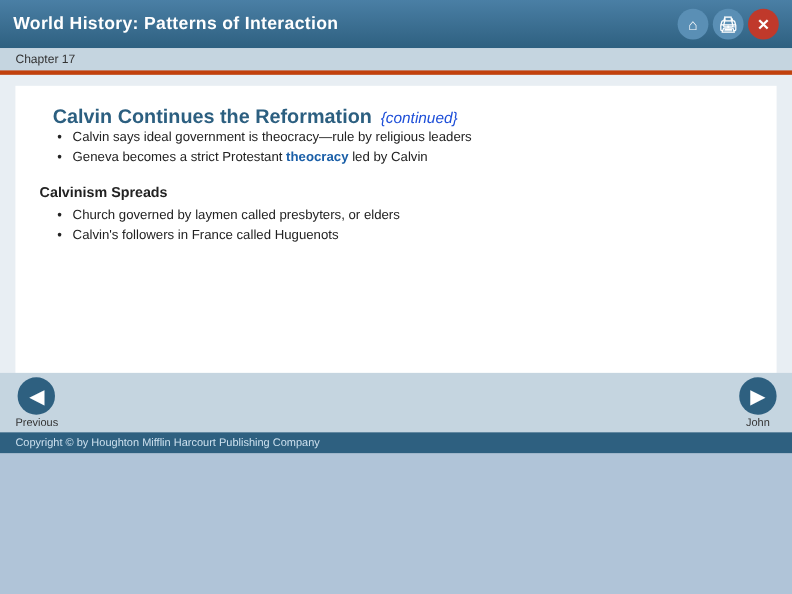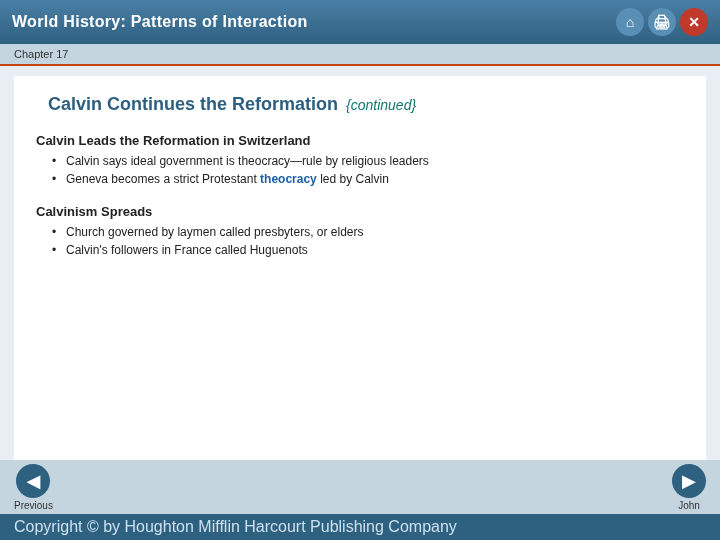--- a/index.html
+++ b/index.html
@@ -5,21 +5,21 @@
     * { margin: 0; padding: 0; box-sizing: border-box; }
     body {
       width: 720px;
       height: 540px;
       font-family: Arial, sans-serif;
       background: #b0c4d8;
       overflow: hidden;
     }
     .window {
       width: 720px;
-      height: 540px;
+      height: 412px;
       display: flex;
       flex-direction: column;
     }
     .title-bar {
       background: linear-gradient(180deg, #4a7fa5 0%, #2e6080 100%);
       padding: 8px 12px;
       display: flex;
       align-items: center;
       justify-content: space-between;
       min-height: 42px;
@@ -54,40 +54,40 @@
       flex: 1;
       background: #e8eef3;
       display: flex;
       flex-direction: column;
     }
     .chapter-bar {
       background: #c5d5e0;
       padding: 4px 14px;
       font-size: 11px;
       color: #333;
-      border-bottom: 2px solid #c2410c;
+      border-bottom: 4px solid #c2410c;
     }
     .main-content {
       flex: 1;
       background: white;
       margin: 10px 14px 0 14px;
       padding: 18px 22px;
       overflow: auto;
     }
     .page-title {
       font-size: 18px;
       font-weight: bold;
       color: #2c5f80;
       margin-bottom: 4px;
       margin-left: 12px;
     }
     .page-title-cont {
       font-size: 14px;
       font-style: italic;
-      color: #0f766e;
+      color: #1d4ed8;
       display: inline;
       margin-left: 8px;
       font-weight: normal;
     }
     .section-heading {
       font-size: 13px;
       font-weight: bold;
       color: #222;
       margin-top: 18px;
       margin-bottom: 6px;
@@ -142,21 +142,21 @@
       font-size: 18px;
     }
     .nav-label {
       font-size: 10px;
       color: #333;
       margin-top: 2px;
     }
     .copyright-bar {
       background: #2e6080;
       padding: 4px 14px;
-      font-size: 16px;
+      font-size: 10px;
       color: #cce0ee;
     }
   </style>
 </head>
 <body>
 
 <div class="window">
 
   <div class="title-bar">
     <span class="title-bar-text">World History: Patterns of Interaction</span>
@@ -177,23 +177,20 @@
 
     <div class="chapter-bar">
       <span>Chapter 17</span>
     </div>
 
     <div class="main-content">
       <div>
         <span class="page-title">Calvin Continues the Reformation</span><span class="page-title-cont">{continued}</span>
       </div>
 
-      <div class="section-heading">
-        <span>Calvin Leads the Reformation in Switzerland</span>
-      </div>
       <ul class="bullet-list">
         <li>
           <span>Calvin says ideal government is theocracy—rule by religious leaders</span>
         </li>
         <li>
           <span>Geneva becomes a strict Protestant <span class="highlight-blue">theocracy</span> led by Calvin</span>
         </li>
       </ul>
 
       <div class="section-heading">

